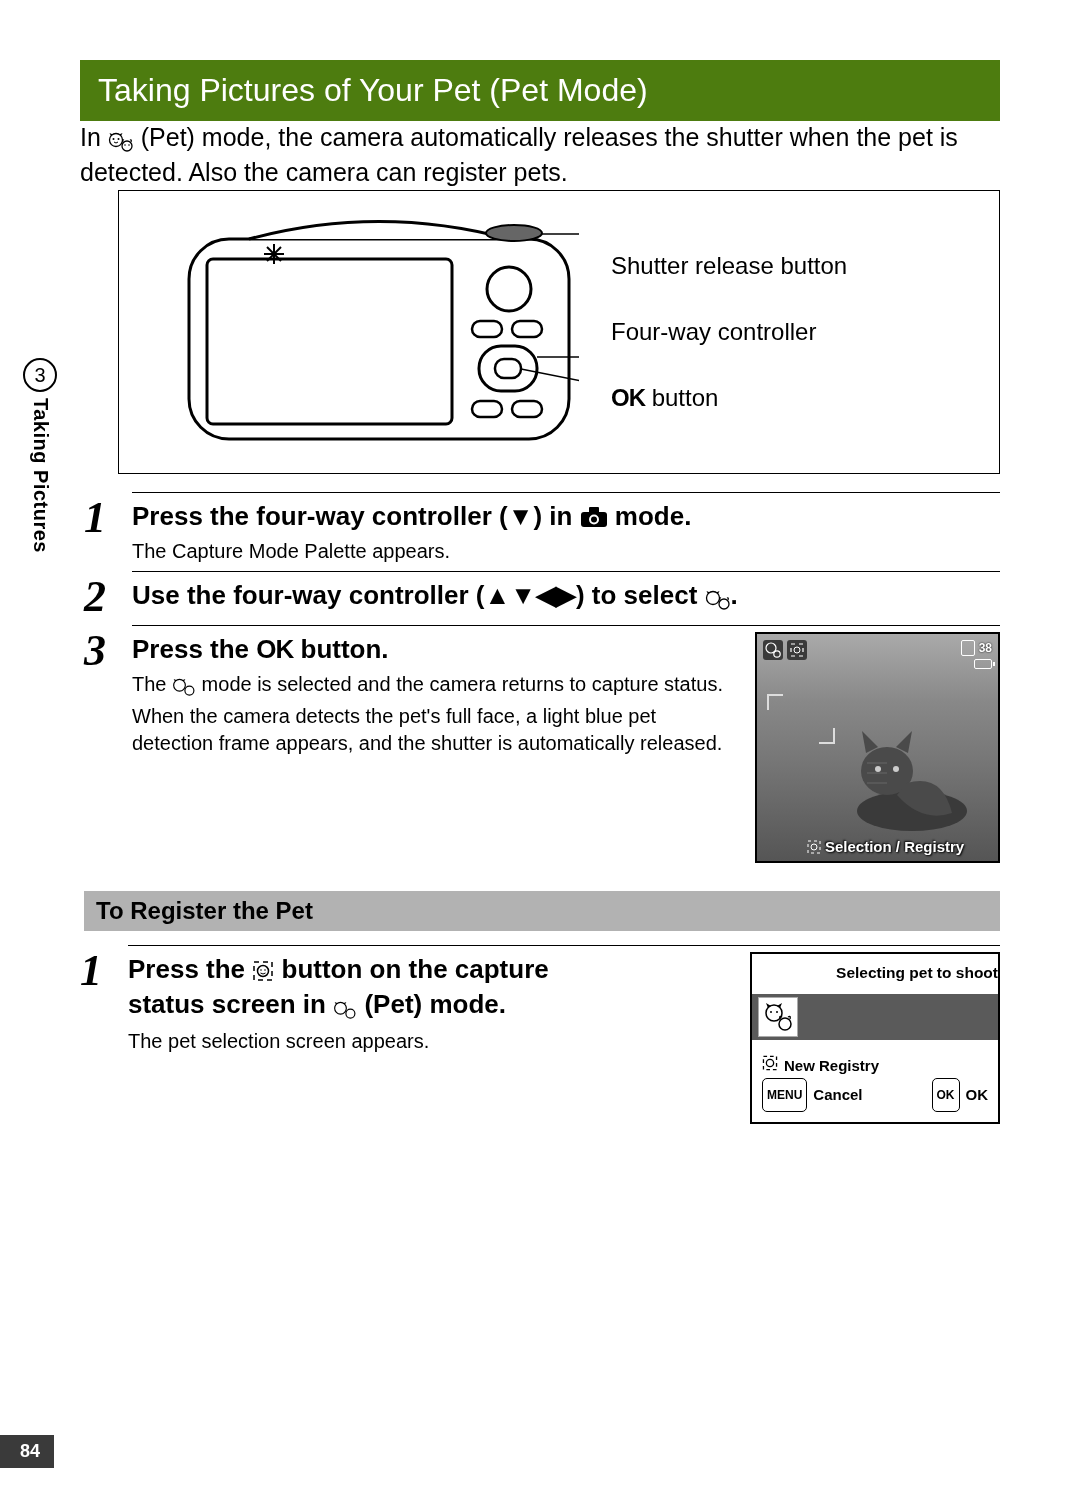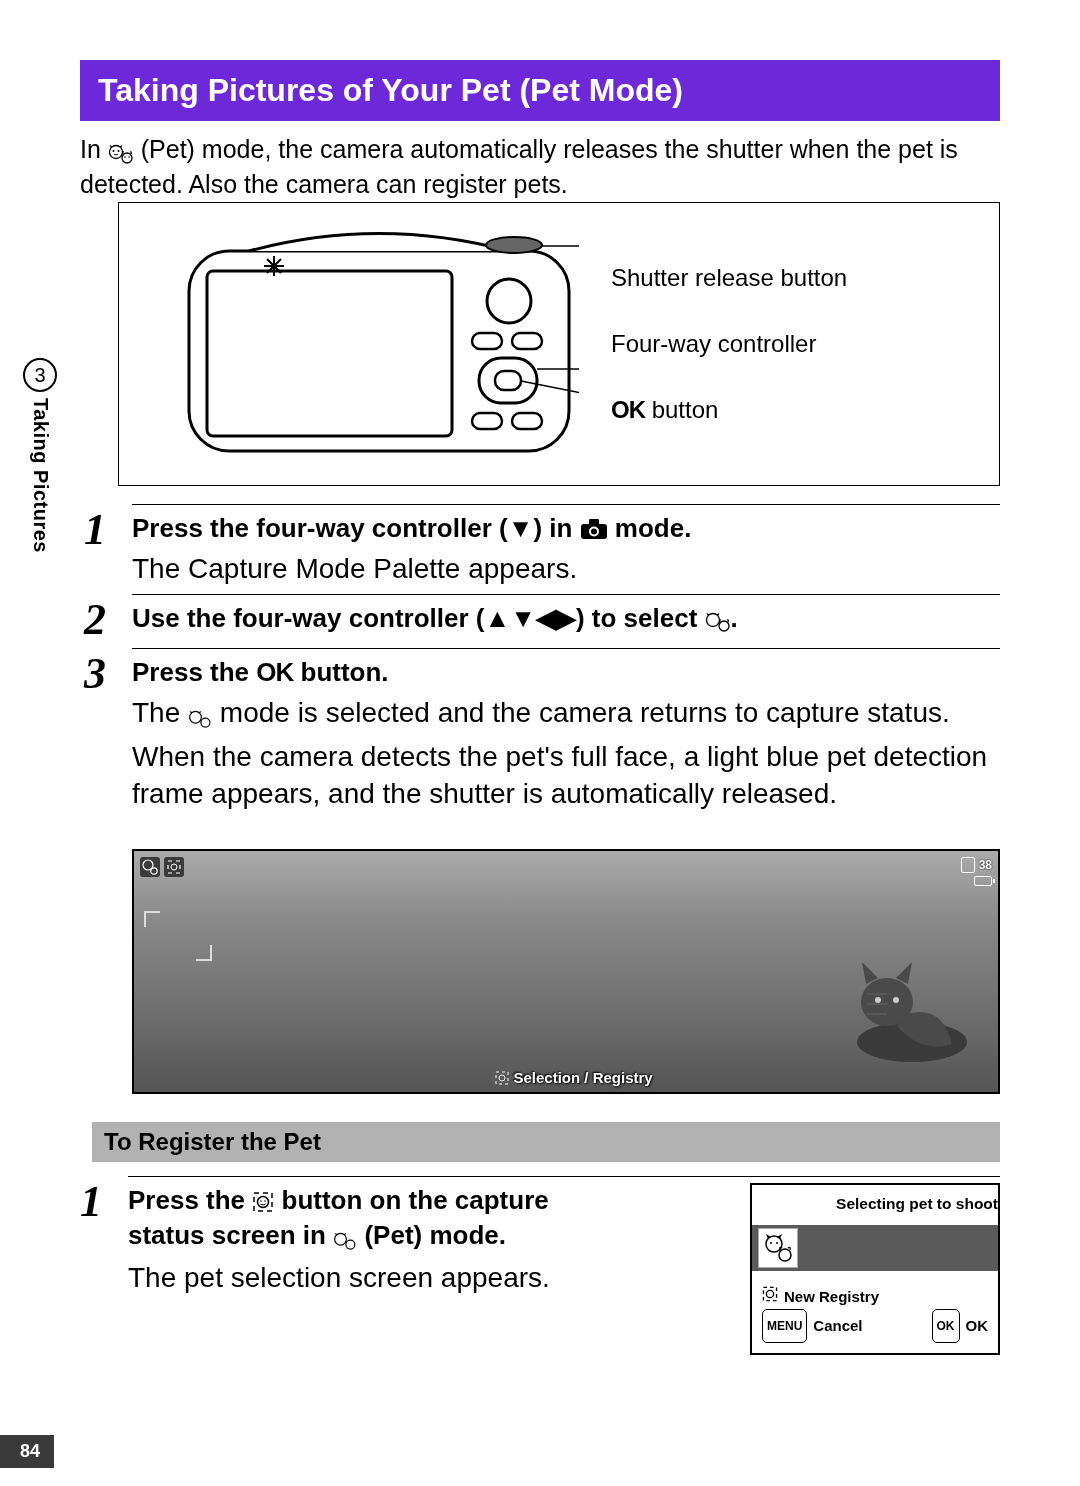--- a/index.html
+++ b/index.html
@@ -11,26 +11,25 @@
     position: relative;
     font-size: 24px;
     color: #000;
   }
   .page {
     padding: 60px 80px 60px 80px;
     position: relative;
     height: 100%;
   }
   .title-bar {
-    background: #6d28d9;
+    background: #4d7c0f;
     color: #fff;
-    font-weight: bold;
+    font-weight: normal;
     font-size: 32px;
     padding: 12px 18px;
-    margin-bottom: 12px;
   }
   .intro {
     font-size: 25px;
     line-height: 1.35;
   }
   .pet-icon-inline {
     display: inline-block;
     vertical-align: middle;
   }
   .pet-icon-inline svg { vertical-align: -4px; }
@@ -97,28 +96,27 @@
     flex: 1;
     border-top: 1.5px solid #000;
     padding-top: 6px;
   }
   .step-title {
     font-weight: bold;
     font-size: 26px;
     line-height: 1.35;
   }
   .step-desc {
-    font-size: 28px;
+    font-size: 20px;
     line-height: 1.35;
     margin-top: 4px;
   }
   .step3-wrap {
     display: flex;
-    gap: 36px;
-    flex-direction: column;
+    gap: 18px;
   }
   .step3-text { flex: 1; }
   .cam-preview {
     flex: 0 0 245px;
     height: 231px;
     border: 2px solid #000;
     background: linear-gradient(180deg,#aaa 0%, #888 30%, #777 55%, #555 100%);
     position: relative;
     overflow: hidden;
   }
@@ -171,21 +169,21 @@
   .cam-preview .number38 {
     font-size:12px; font-weight:bold; color:#fff;
     text-shadow: 0 0 2px #000;
   }
 
   .subheader {
     background: #b2b2b2;
     font-weight: bold;
     font-size: 24px;
     padding: 6px 12px;
-    margin: 28px 0 14px 12px;
+    margin: 28px 0 14px 4px;
   }
   .reg-step-wrap {
     display: flex;
     gap: 16px;
     align-items:flex-start;
   }
   .reg-text { flex: 1; }
   .menu-box {
     flex: 0 0 250px;
     border: 2px solid #000;

